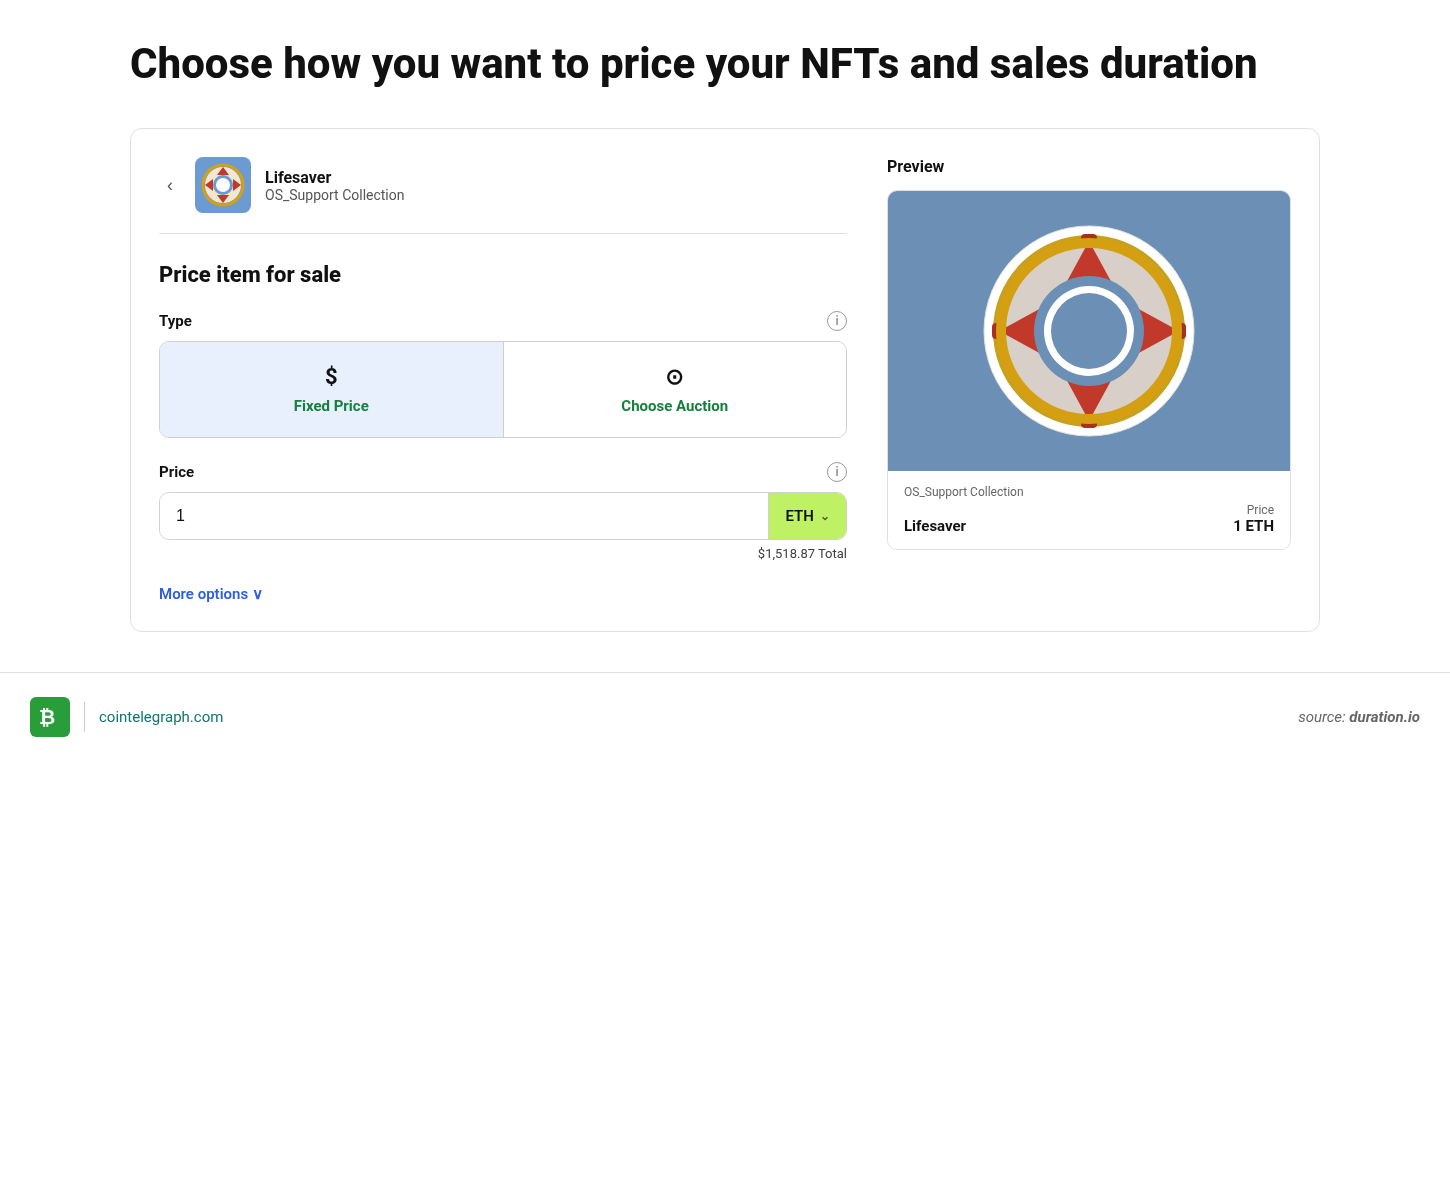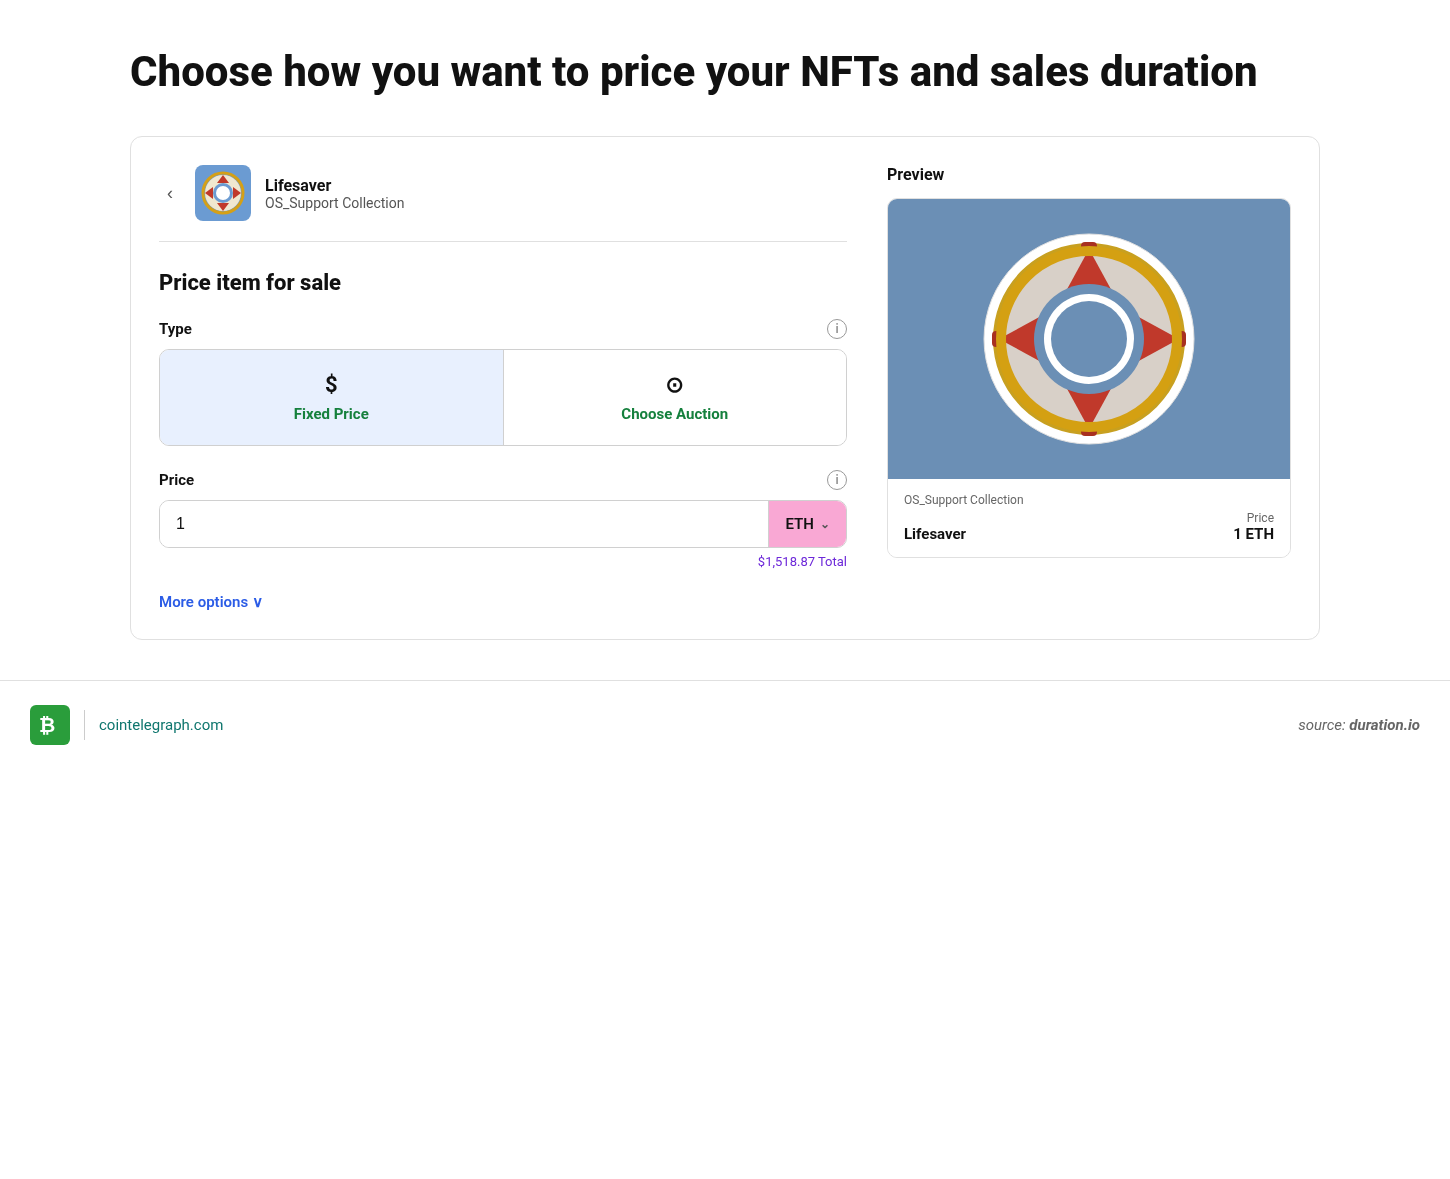--- a/index.html
+++ b/index.html
@@ -7,21 +7,21 @@
       font-family: -apple-system, BlinkMacSystemFont, 'Segoe UI', Roboto, sans-serif;
       background: #ffffff;
       color: #1a1a1a;
       width: 1450px;
       min-height: 1179px;
       padding: 0;
     }
 
     .page-wrapper {
       max-width: 1250px;
-      margin: 8px auto;
+      margin: 0 auto;
       padding: 40px 30px 0 30px;
     }
 
     .page-title {
       font-size: 42px;
       font-weight: 800;
       line-height: 1.15;
       margin-bottom: 40px;
       color: #111;
     }
@@ -184,36 +184,36 @@
       outline: none;
       color: #111;
     }
 
     .currency-selector {
       display: flex;
       align-items: center;
       gap: 6px;
       padding: 14px 16px;
       border-left: 1.5px solid #d0d0d0;
-      background: #f9a8d4;
+      background: #bef264;
       cursor: pointer;
       font-size: 15px;
       font-weight: 600;
       color: #111;
     }
 
     .chevron-down {
       font-size: 12px;
       color: #555;
     }
 
     .price-total {
       text-align: right;
       font-size: 13px;
-      color: #6d28d9;
+      color: #404040;
     }
 
     
     .duration-field {
       margin-bottom: 20px;
     }
 
     .duration-input {
       display: flex;
       align-items: center;

